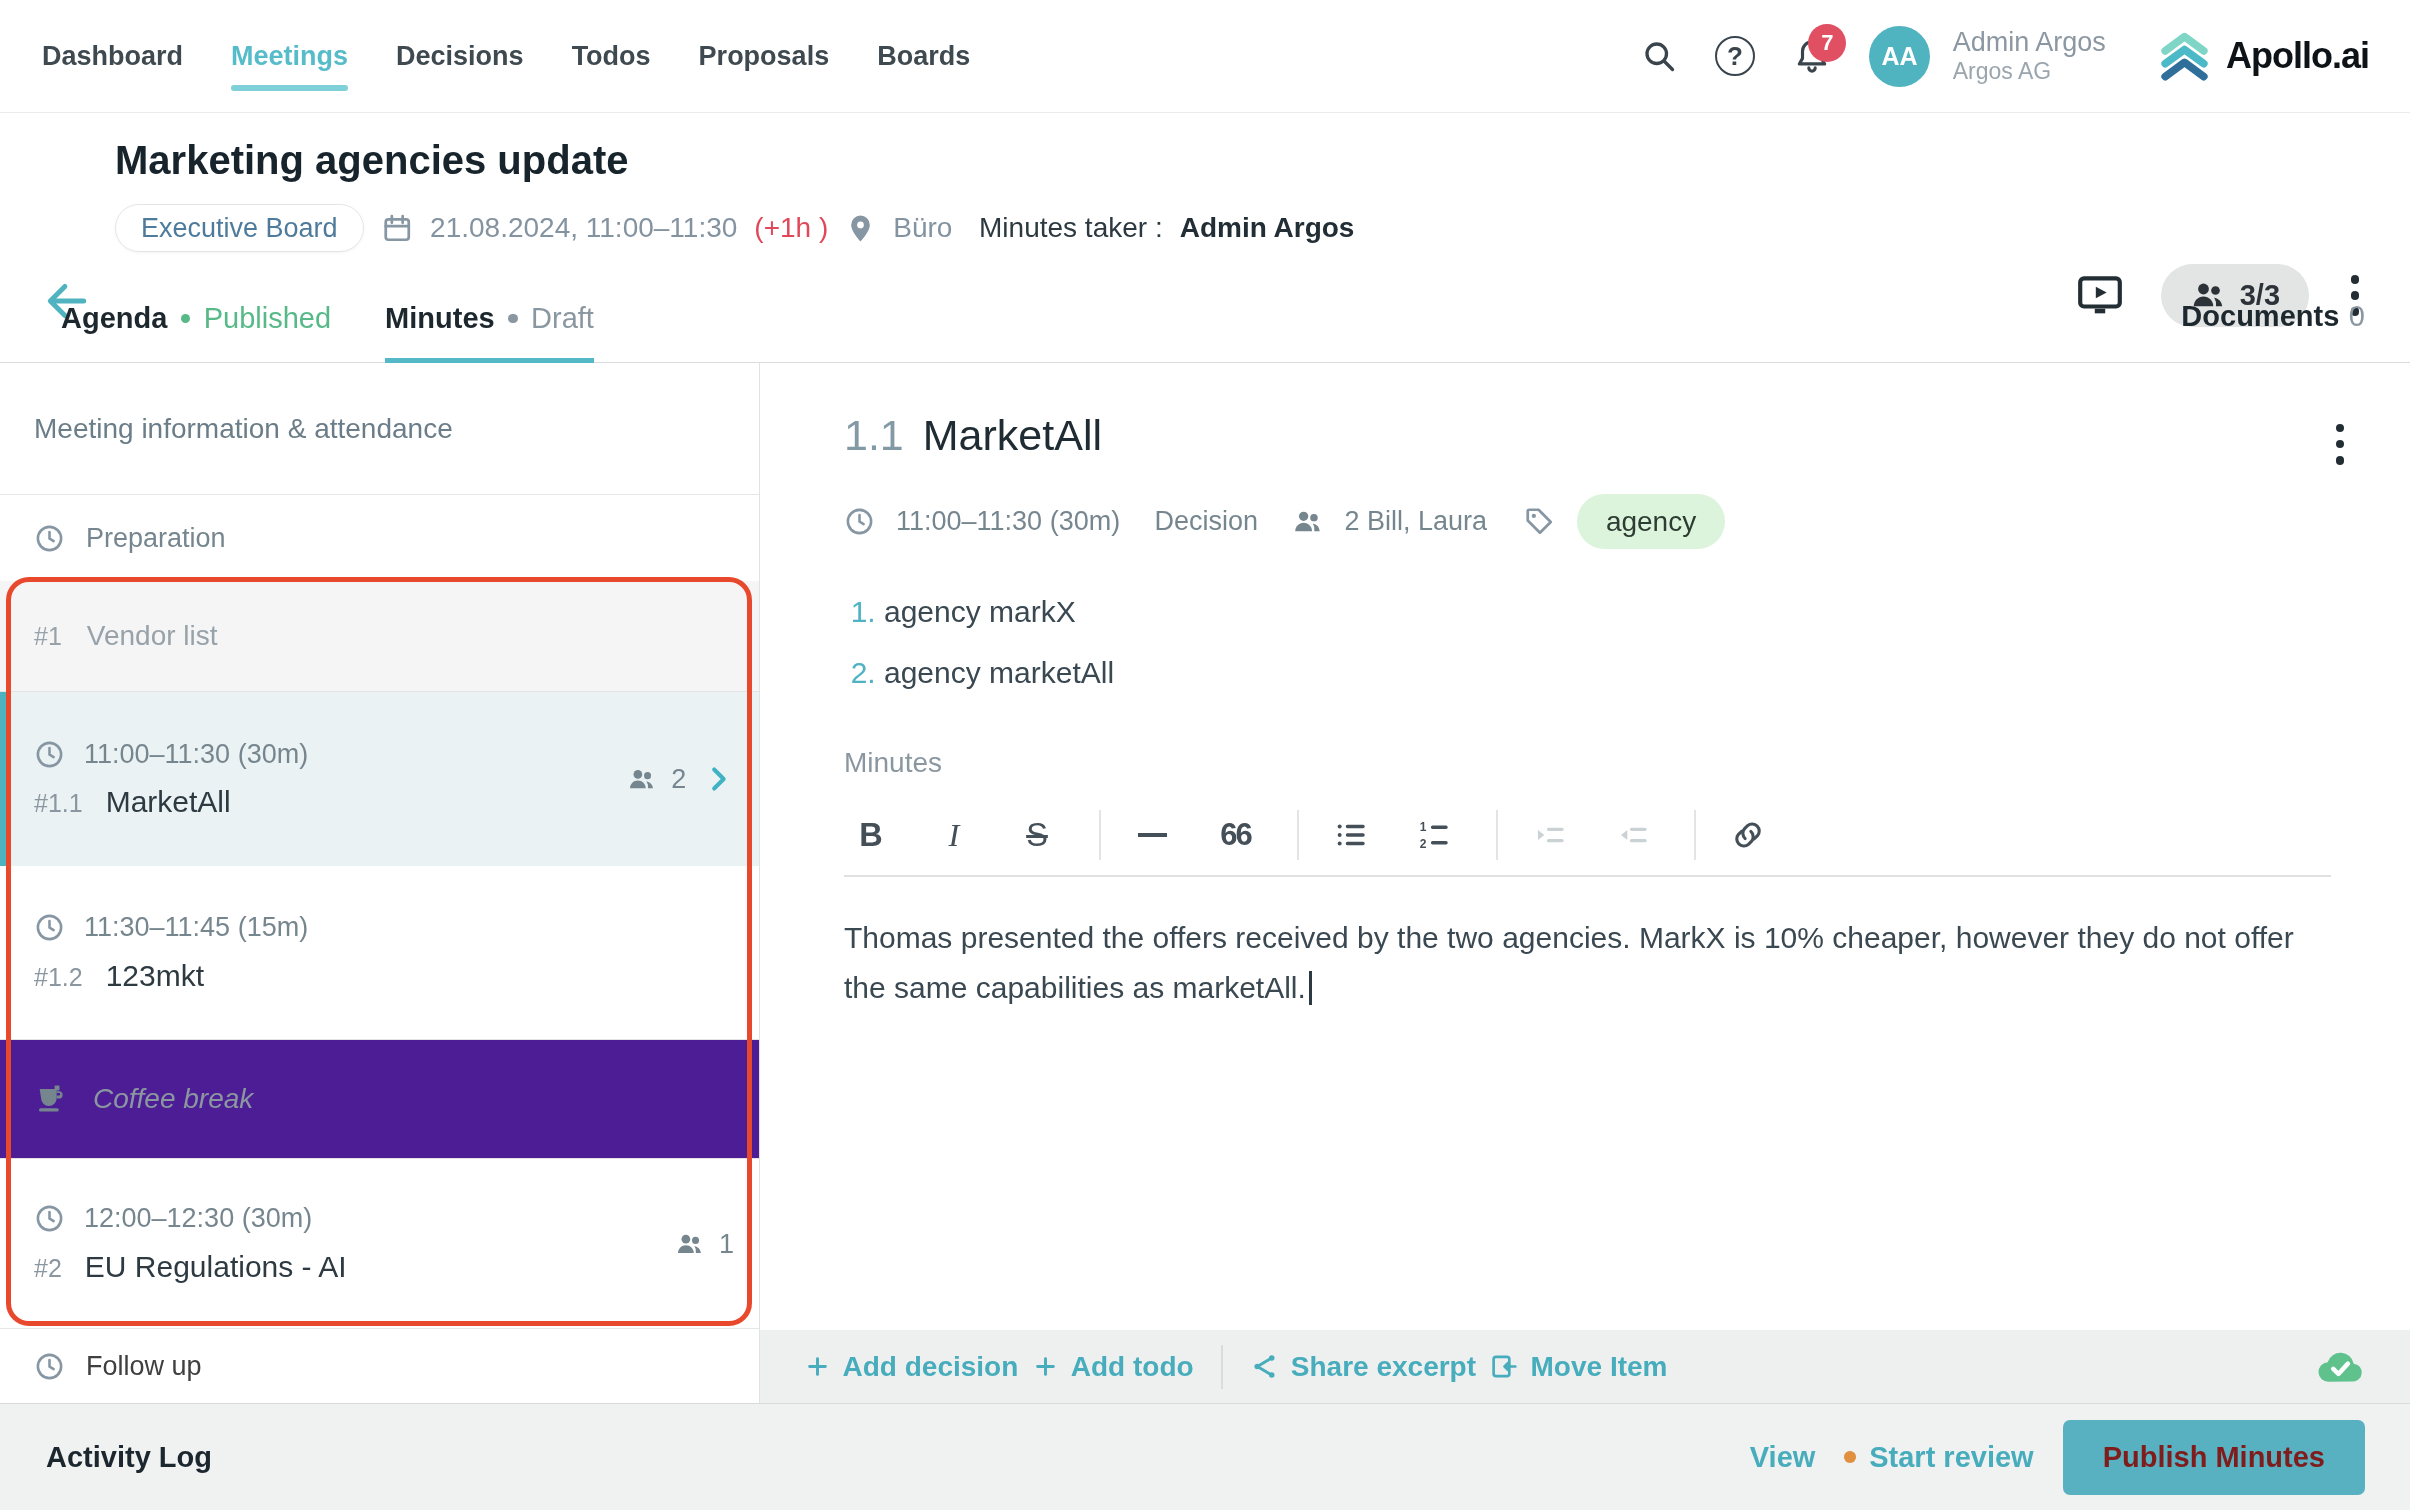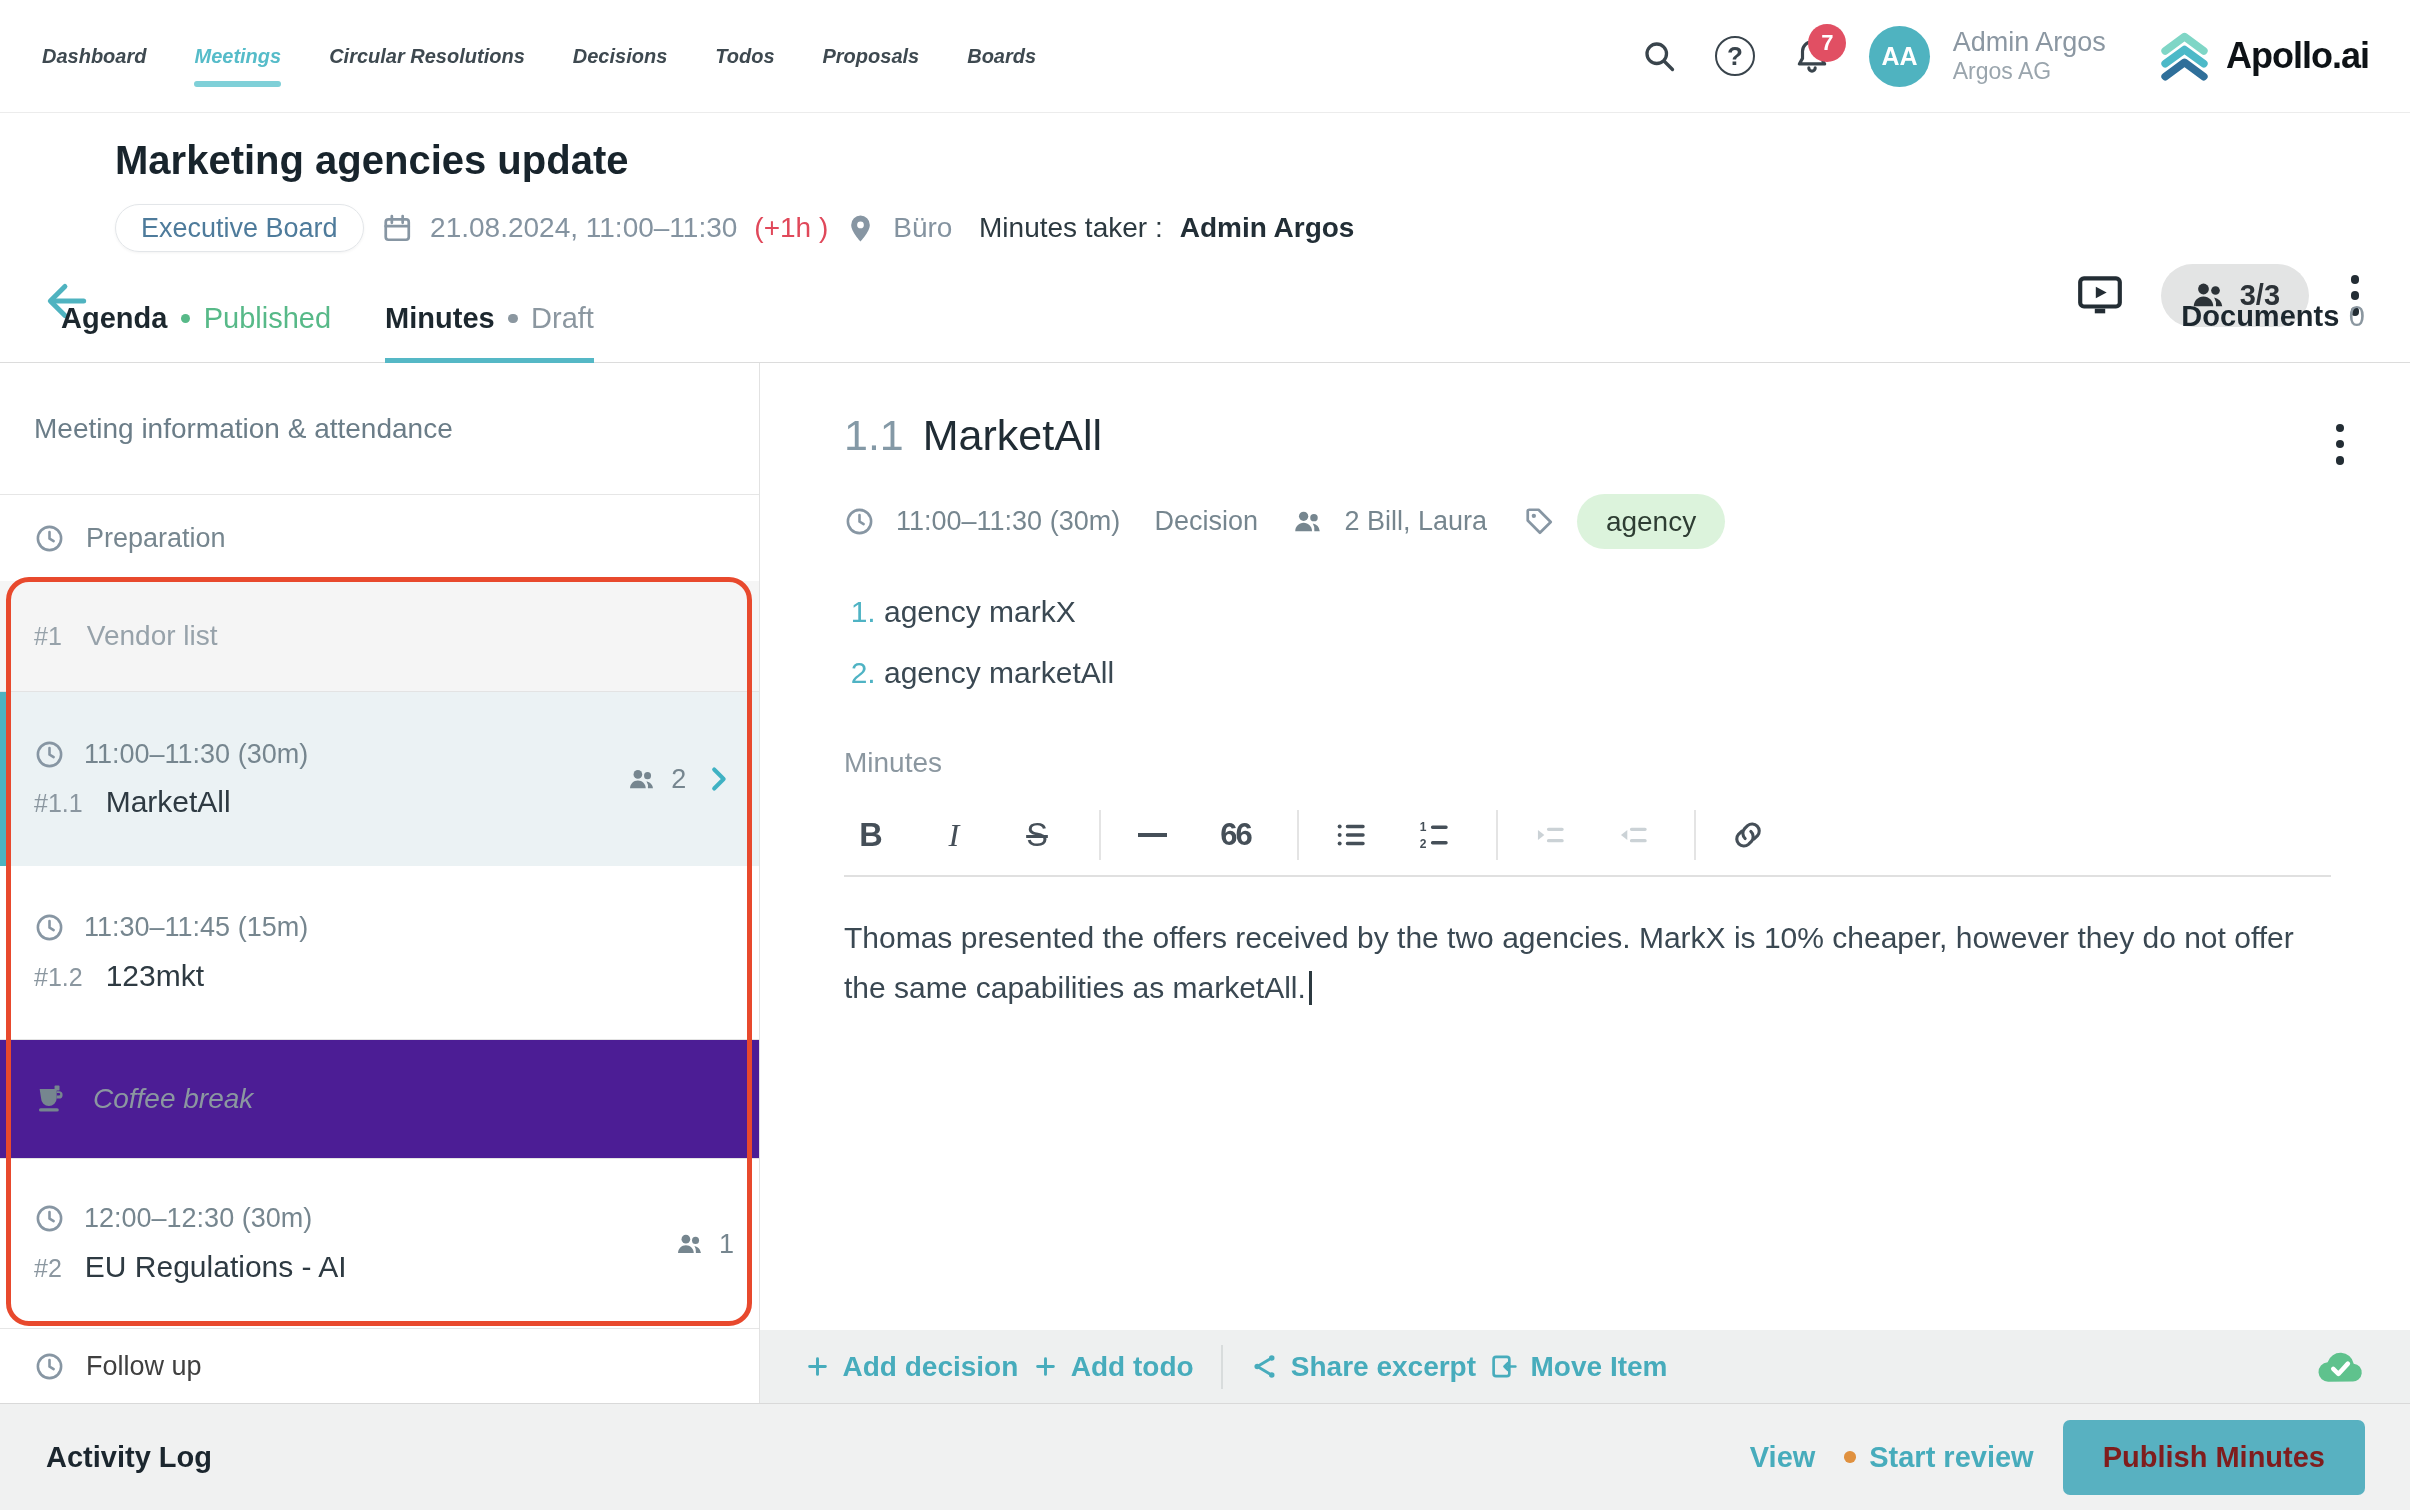--- a/index.html
+++ b/index.html
@@ -2,21 +2,21 @@
 <html><head>
 <meta charset="utf-8">
 <style>
   * { margin:0; padding:0; box-sizing:border-box; }
   html,body { width:2411px; height:1510px; background:#fff; font-family:"Liberation Sans", sans-serif; overflow:hidden; }
   body { display:flex; flex-direction:column; color:#39444c; }
 
   
   .topnav { height:113px; flex:0 0 113px; display:flex; align-items:center; padding:0 42px; border-bottom:1px solid #ececec; background:#fff; }
   .nav-items { display:flex; align-items:center; gap:48px; }
-  .nav-item { font-size:20px; font-weight:700; color:#3e4950; cursor:pointer; position:relative; padding:19px 0;font-style:italic; }
+  .nav-item { font-size:27px; font-weight:700; color:#3e4950; cursor:pointer; position:relative; padding:19px 0; }
   .nav-item.active { color:#56bcc9; }
   .nav-item.active::after { content:""; position:absolute; left:0; right:0; bottom:0; height:5.7px; border-radius:2.9px; background:#7fd0d8; }
   .nav-right { margin-left:auto; display:flex; align-items:center; gap:38px; }
   .icon-btn { color:#39444c; display:flex; align-items:center; justify-content:center; cursor:pointer; }
   .help-circle { width:40px; height:40px; border:2.9px solid #39444c; border-radius:50%; font-size:26px; font-weight:700; display:flex; align-items:center; justify-content:center; }
   .bell-wrap { position:relative; }
   .badge { position:absolute; top:-13.4px; right:-15.3px; background:#e14f63; color:#fff; width:38px; height:38px; border-radius:50%; font-size:22px; font-weight:700; display:flex; align-items:center; justify-content:center; }
   .avatar { width:61px; height:61px; border-radius:50%; background:#4fb3c0; color:#fff; font-size:25px; font-weight:700; display:flex; align-items:center; justify-content:center; }
   .user-block { line-height:1.2; margin-left:-15.3px; }
   .user-name { font-size:27px; color:#8b97a2; }
@@ -115,21 +115,20 @@
   .publish-btn { background:#58b1c1; color:#7f1d1d; font-size:29px; font-weight:700; border:none; border-radius:7px; padding:21px 40px; cursor:pointer; }
   svg { display:block; }
 </style>
 </head>
 <body>
 
 <div class="topnav">
   <div class="nav-items">
     <div class="nav-item">Dashboard</div>
     <div class="nav-item active">Meetings</div>
-    <div class="nav-item">Circular Resolutions</div>
     <div class="nav-item">Decisions</div>
     <div class="nav-item">Todos</div>
     <div class="nav-item">Proposals</div>
     <div class="nav-item">Boards</div>
   </div>
   <div class="nav-right">
     <span class="icon-btn">
       <svg width="36" height="36" viewBox="0 0 24 24" fill="none" stroke="currentColor" stroke-width="2.2" stroke-linecap="round">
           <circle cx="10.5" cy="10.5" r="6.5"></circle>
           <path d="M15.5 15.5L21 21"></path>

